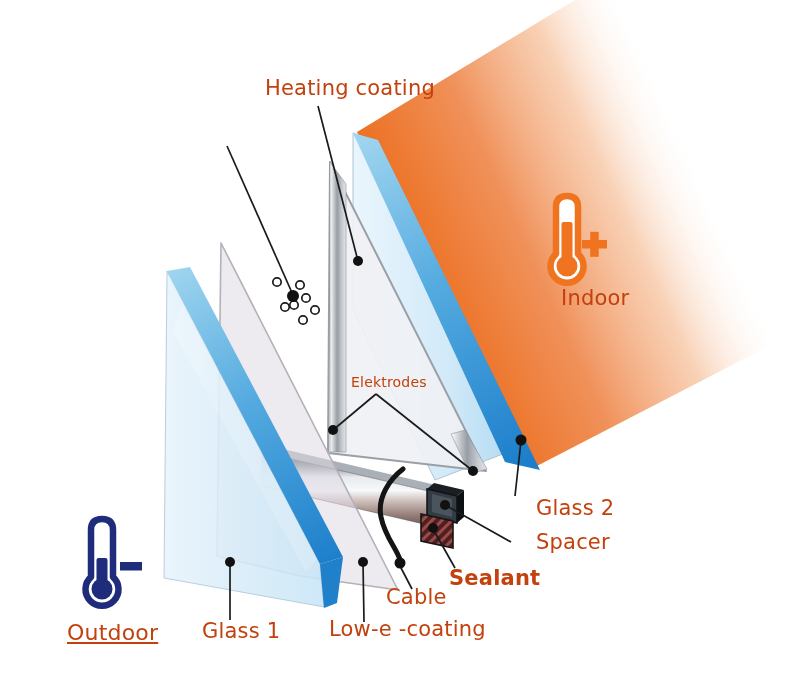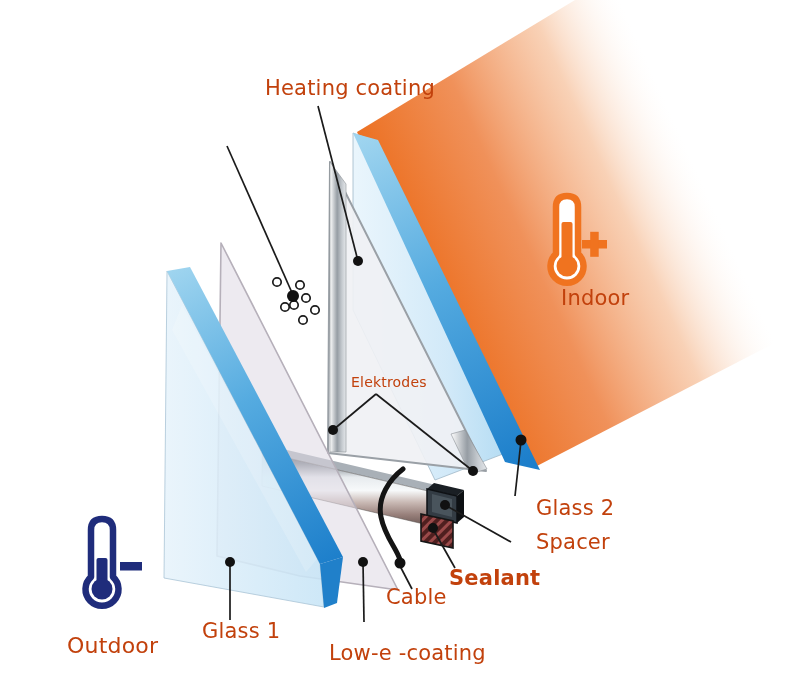--- a/index.html
+++ b/index.html
@@ -160,21 +160,21 @@
     <circle cx="102" cy="589" r="10.5" fill="#1f2c7b"></circle>
     <g fill="#1f2c7b">
       <rect x="120" y="562" width="22" height="8.5"></rect>
     </g>
   </g>
 </svg>
 
 <div class="lbl" style="left:265px;top:77px;">Heating coating</div>
 <div class="lbl small" style="left:351px;top:375px;">Elektrodes</div>
 <div class="lbl" style="left:541px;top:287px;margin-left:20px;">Indoor</div>
-<div class="lbl big" style="left:67px;top:634px;">Outdoor</div>
+<div class="lbl big" style="left:67px;top:621px;text-decoration:underline;">Outdoor</div>
 <div class="lbl" style="left:500px;top:497px;margin-left:36px;">Glass 2</div>
 <div class="lbl" style="left:536px;top:531px;">Spacer</div>
 <div class="lbl" style="left:449px;top:567px;font-weight:bold;">Sealant</div>
 <div class="lbl" style="left:386px;top:586px;">Cable</div>
 <div class="lbl" style="left:202px;top:620px;">Glass 1</div>
-<div class="lbl" style="left:329px;top:642px;">Low-e -coating</div>
+<div class="lbl" style="left:329px;top:618px;">Low-e -coating</div>
 
 </div>
 
 </body></html>

